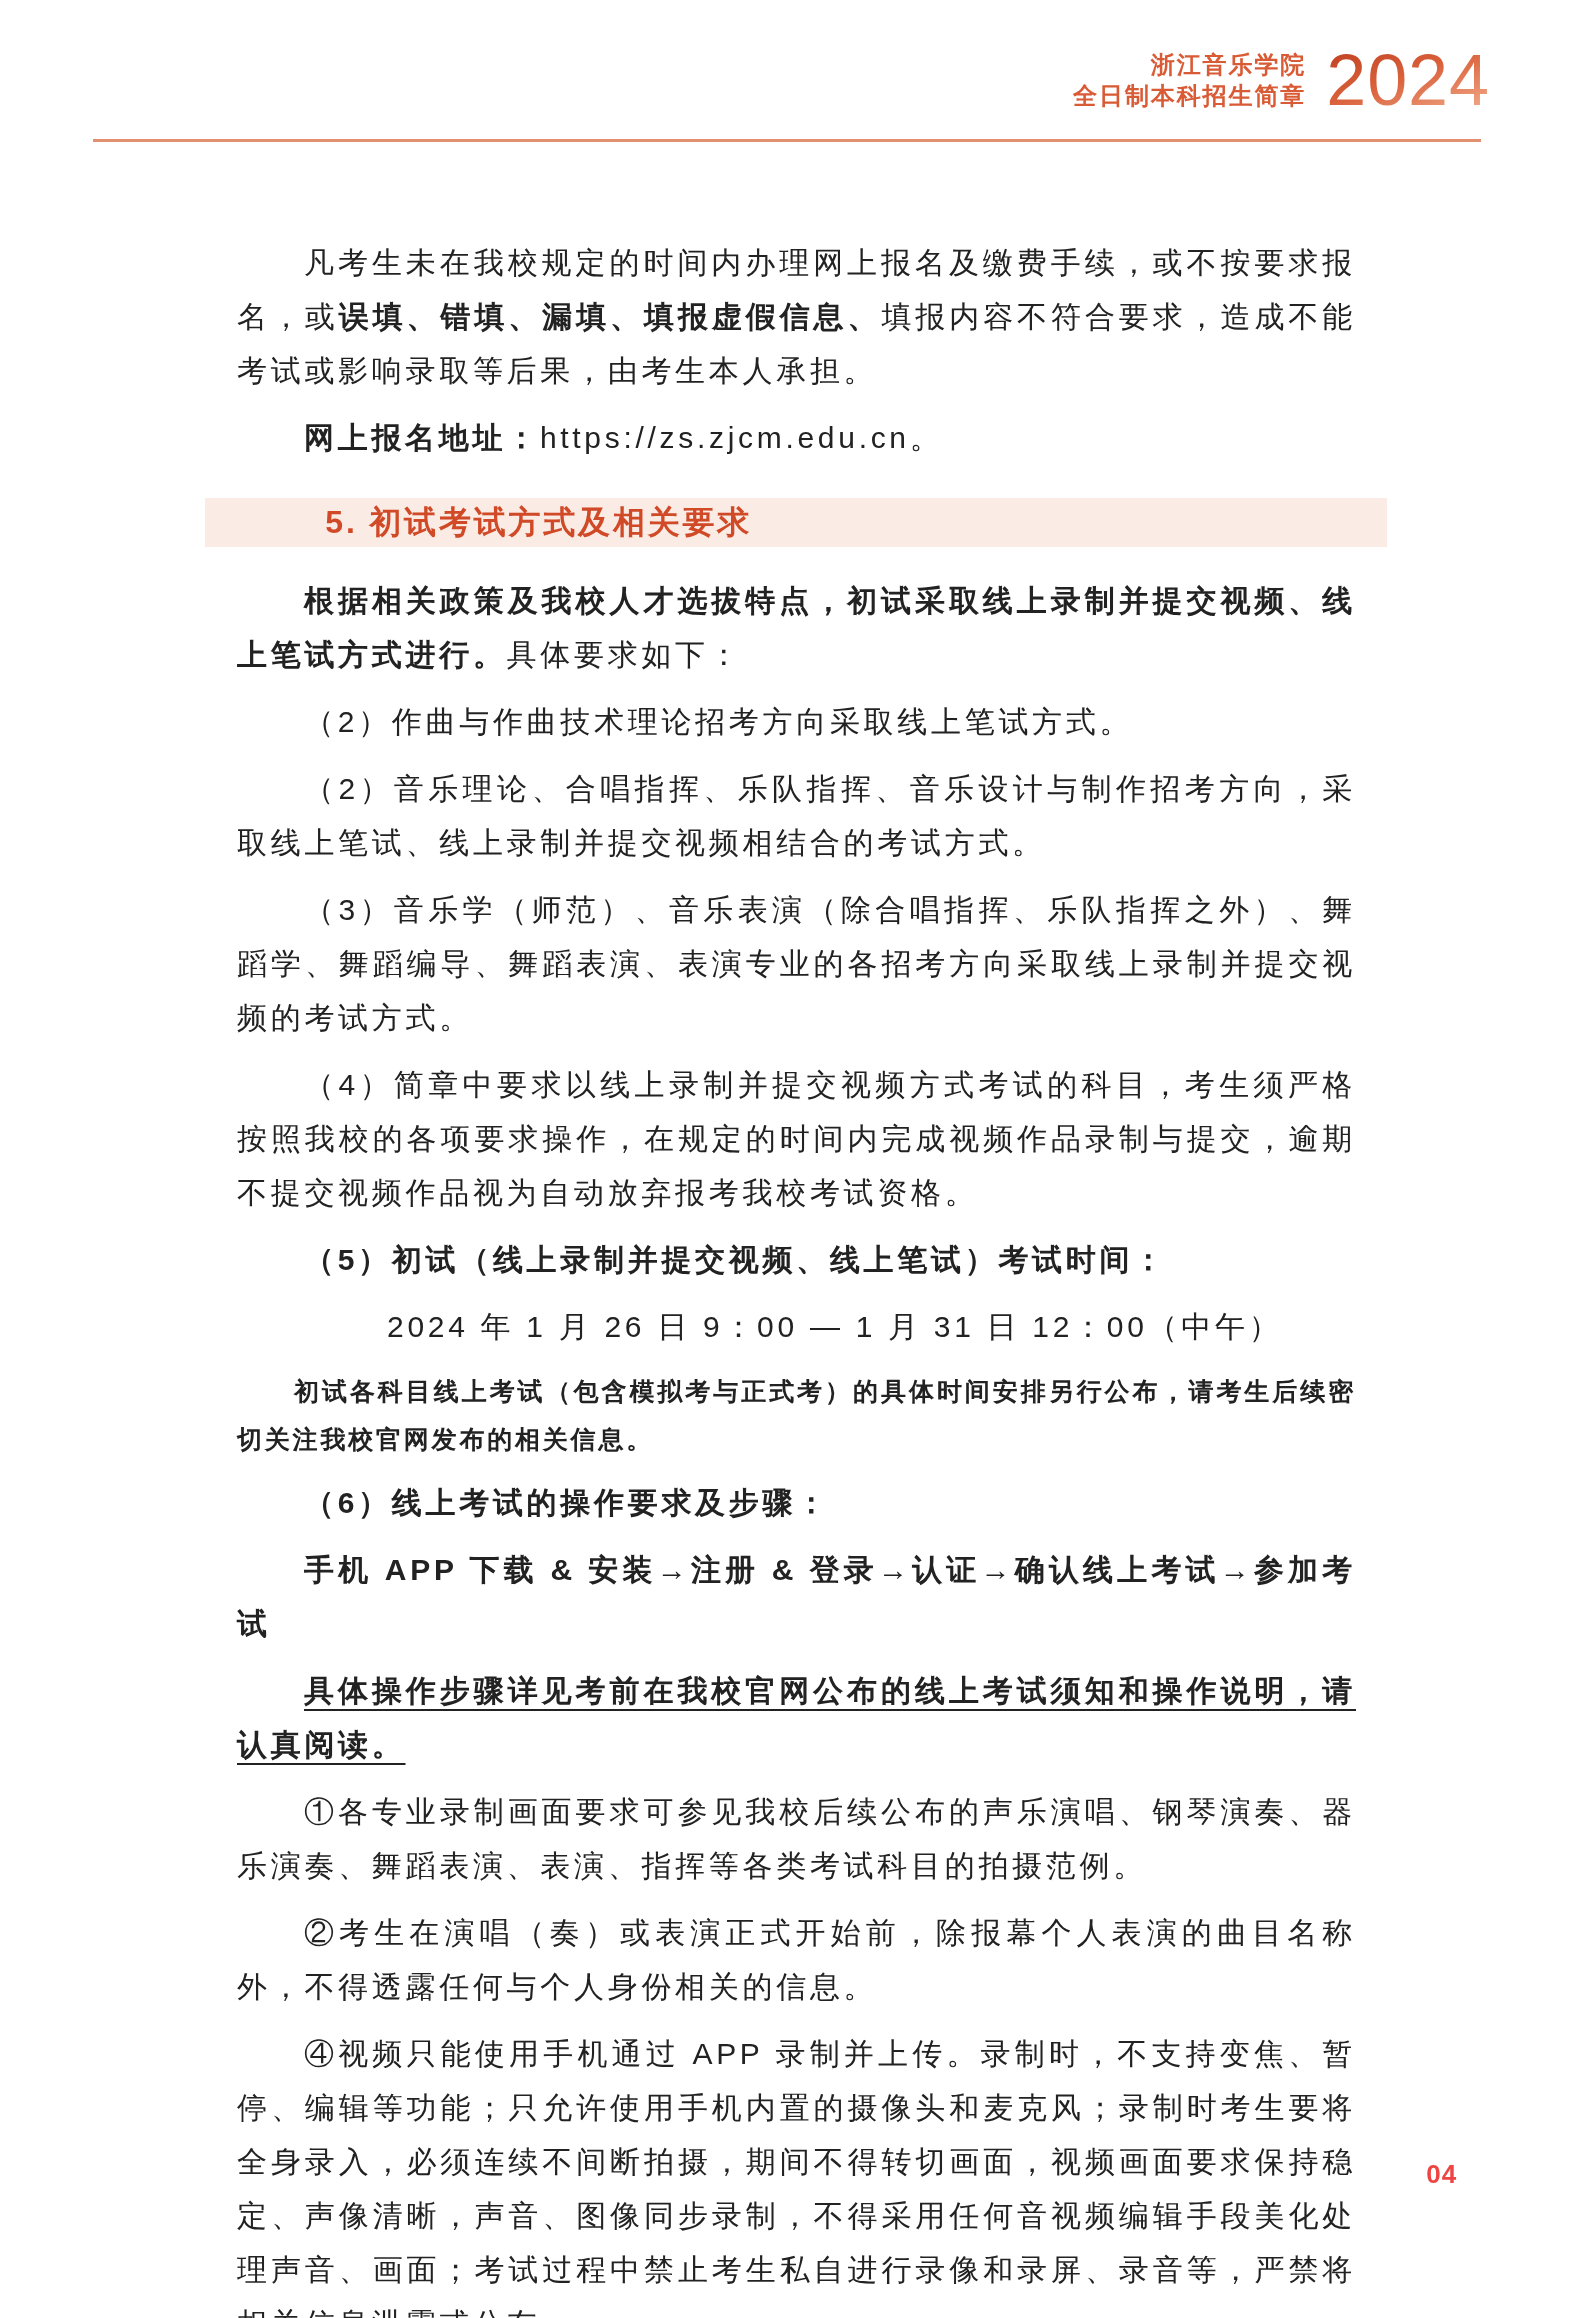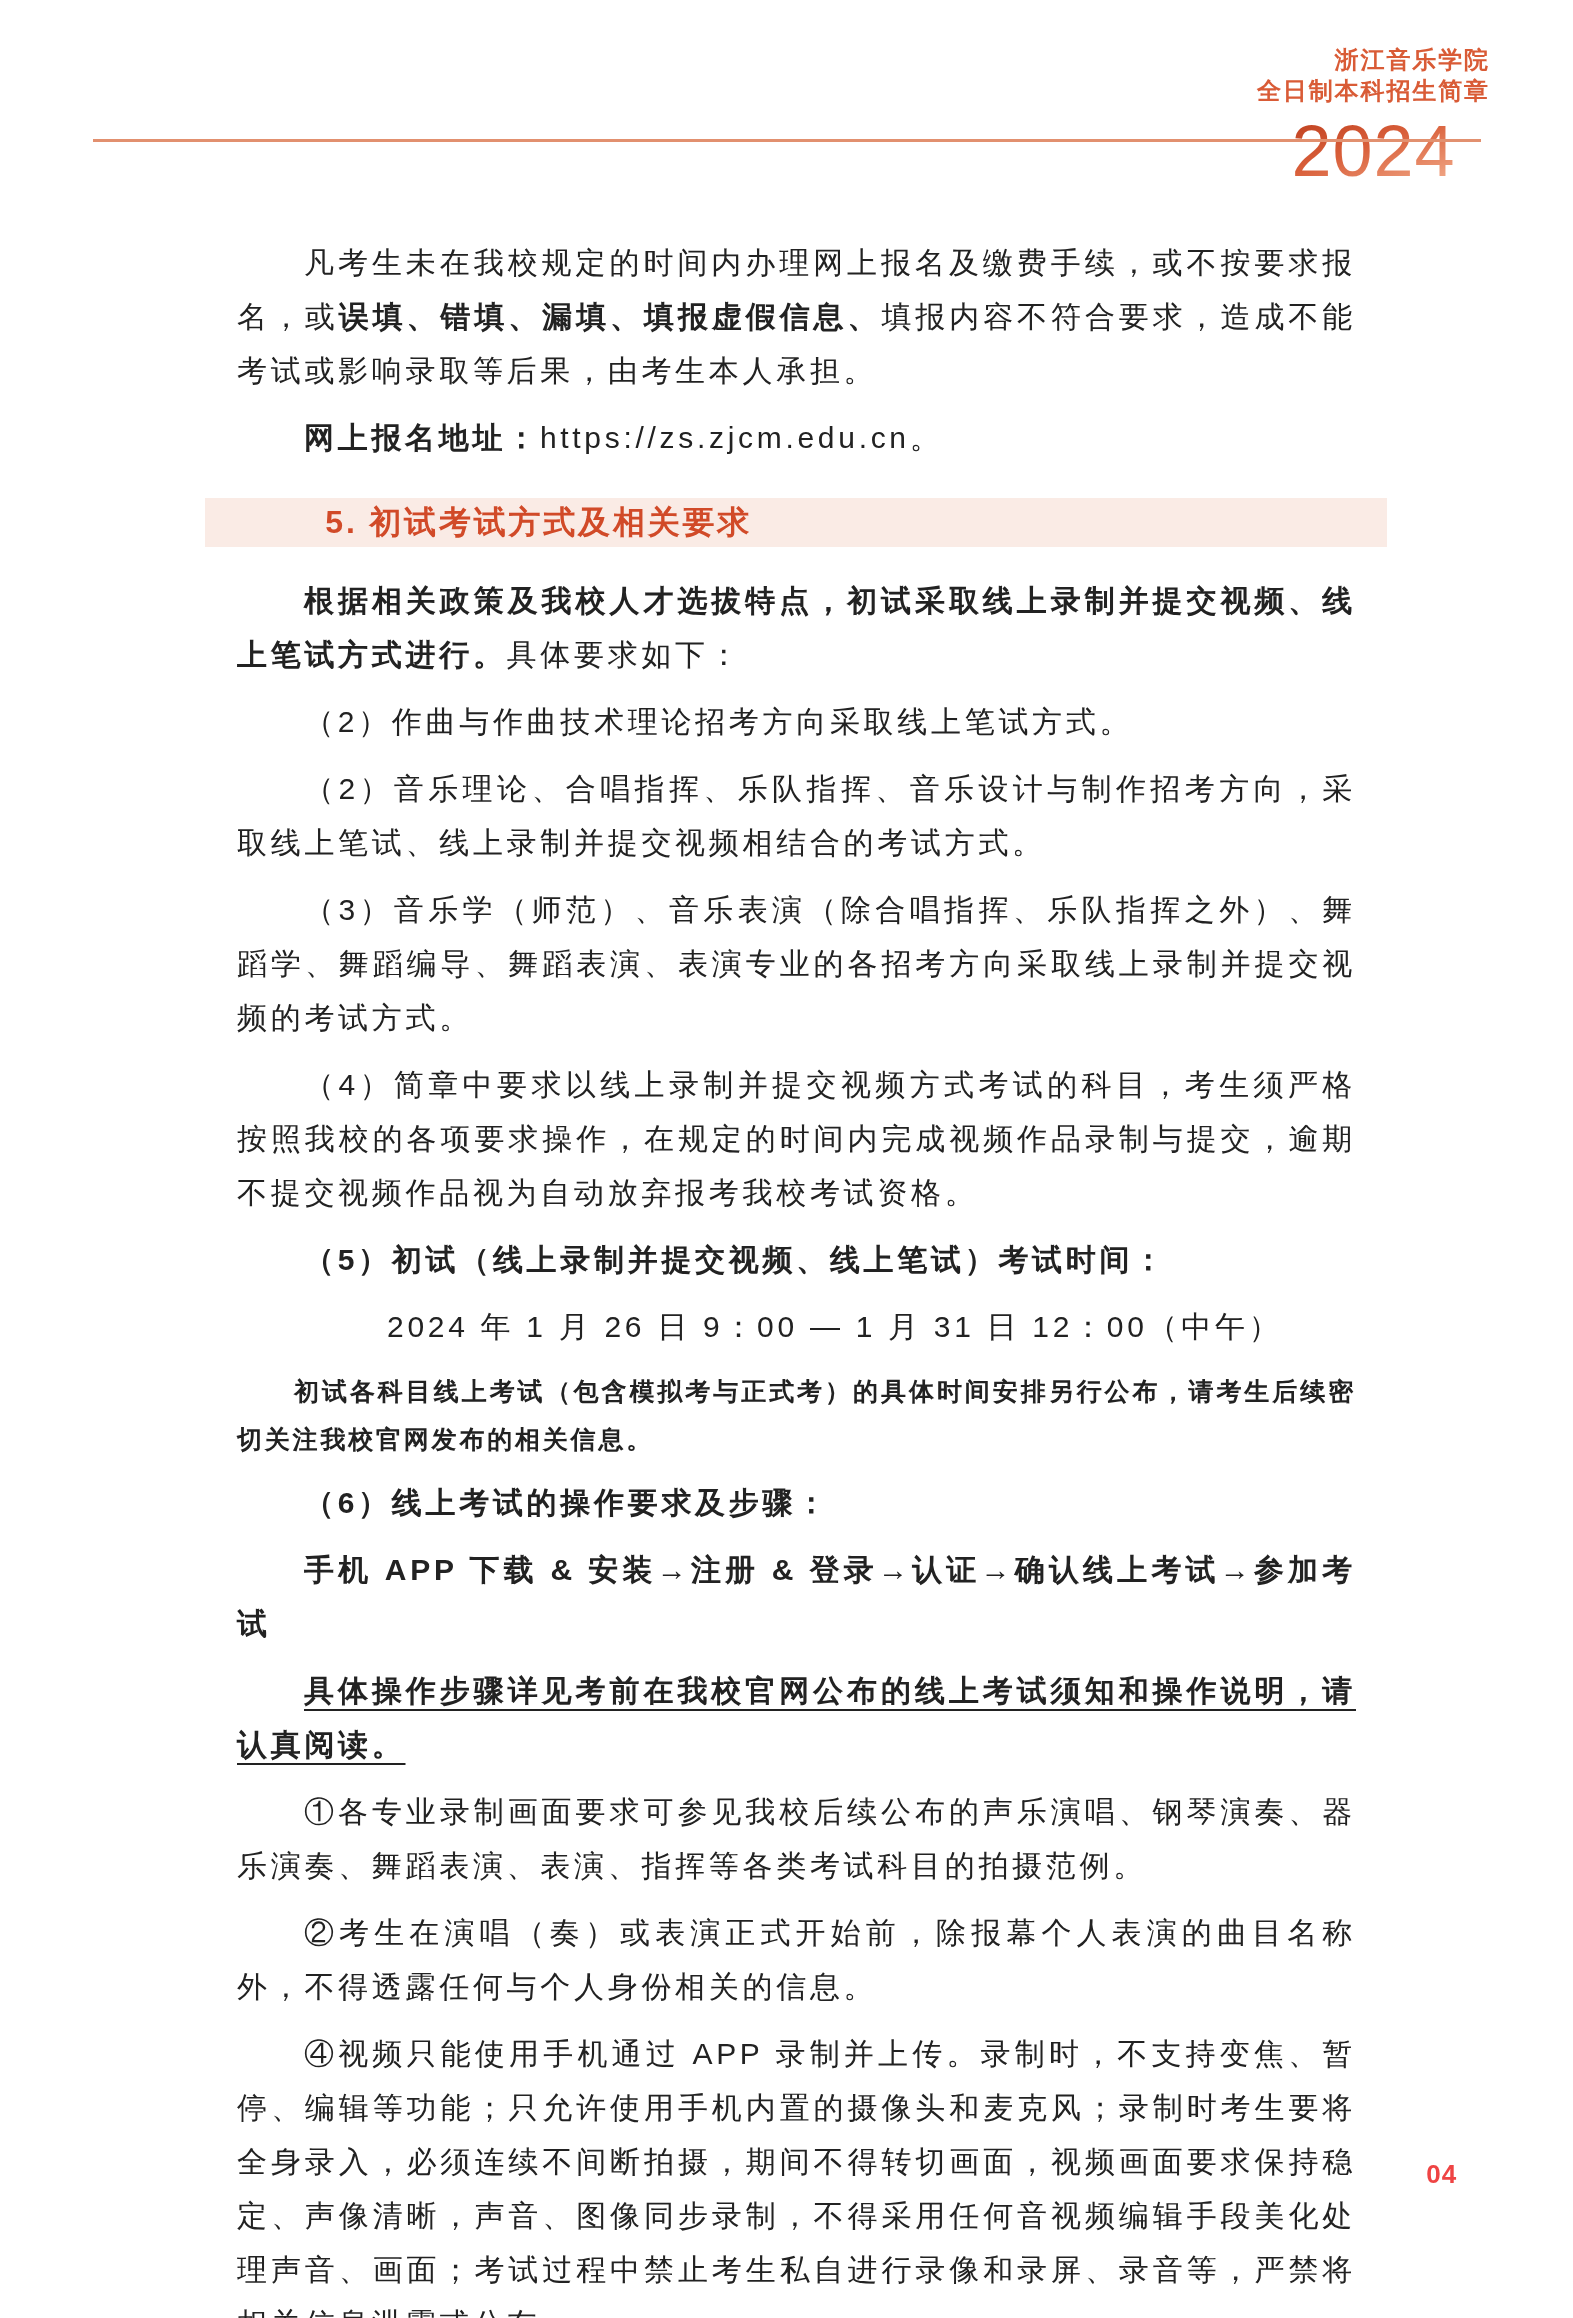--- a/index.html
+++ b/index.html
@@ -12,22 +12,21 @@
     color: #222222;
     overflow: hidden;
   }
   
   .hdr {
     position: absolute;
     top: 44px;
     right: 84px;
     display: flex;
     align-items: center;
-    gap: 9px;
-    flex-direction: column;
+    gap: 20px;
   }
   .hdr-org {
     text-align: right;
     color: #d95b36;
     font-weight: bold;
     font-size: 24px;
     line-height: 31px;
     letter-spacing: 1.9px;
   }
   .hdr-year {

